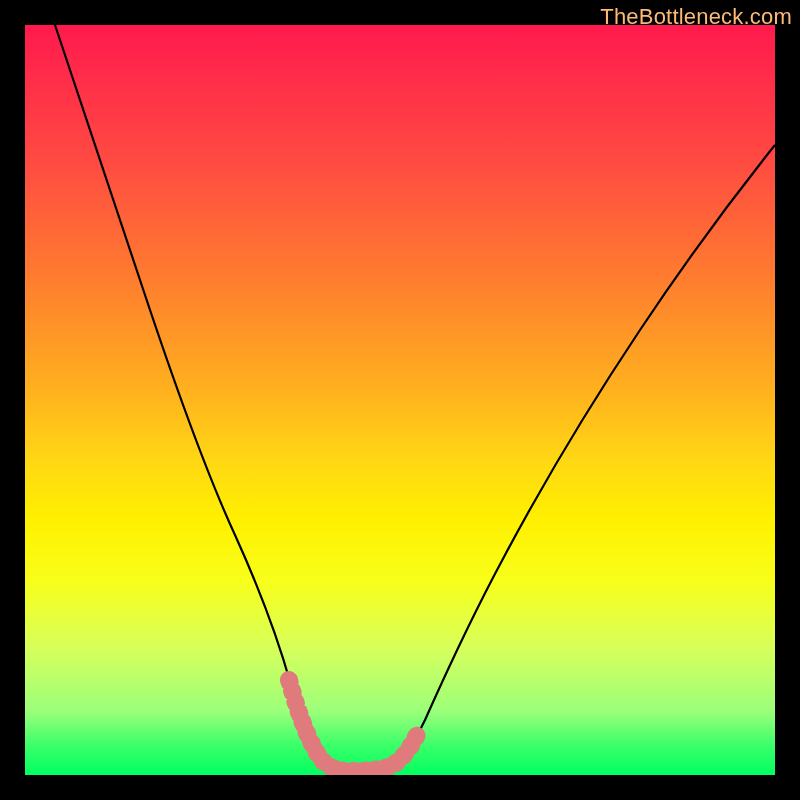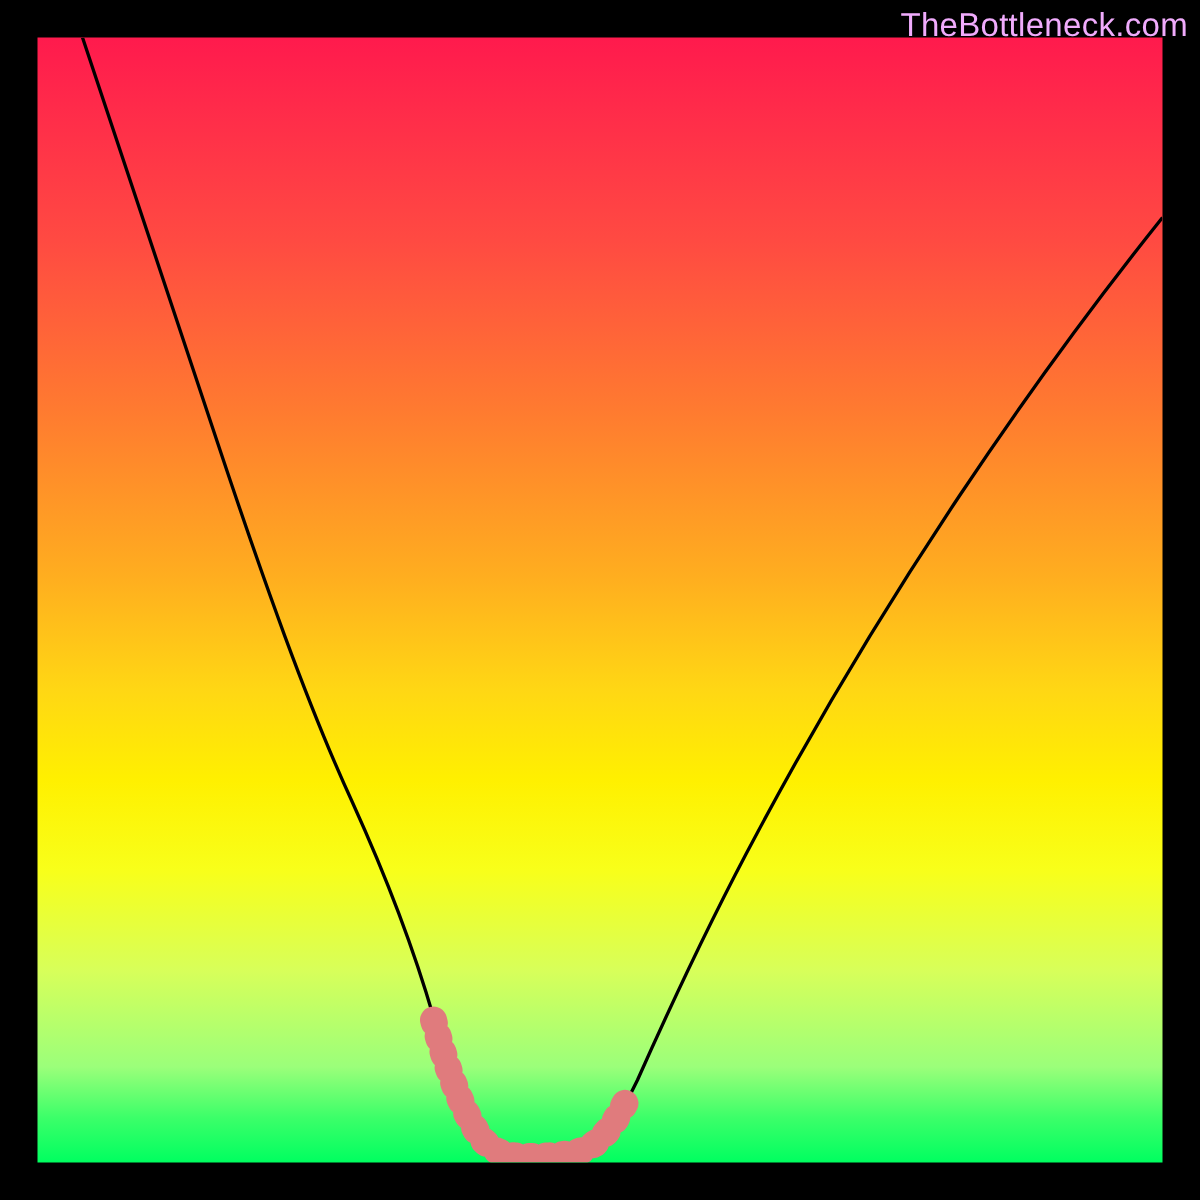--- a/index.html
+++ b/index.html
@@ -39,21 +39,21 @@
       #d7ff5a 83%,
       #9bff7a 91.5%,
       #3cff69 96%,
       #00ff60 100%
     );
   }
   .watermark {
     position: absolute;
     top: 4px;
     right: 8px;
-    color: #f0abfc;
+    color: #fdba74;
     font-size: 22px;
     font-weight: 500;
     letter-spacing: 0.2px;
     user-select: none;
     text-align: center;
   }
   .layer {
     position: absolute;
     left: 0;
     top: 0;

